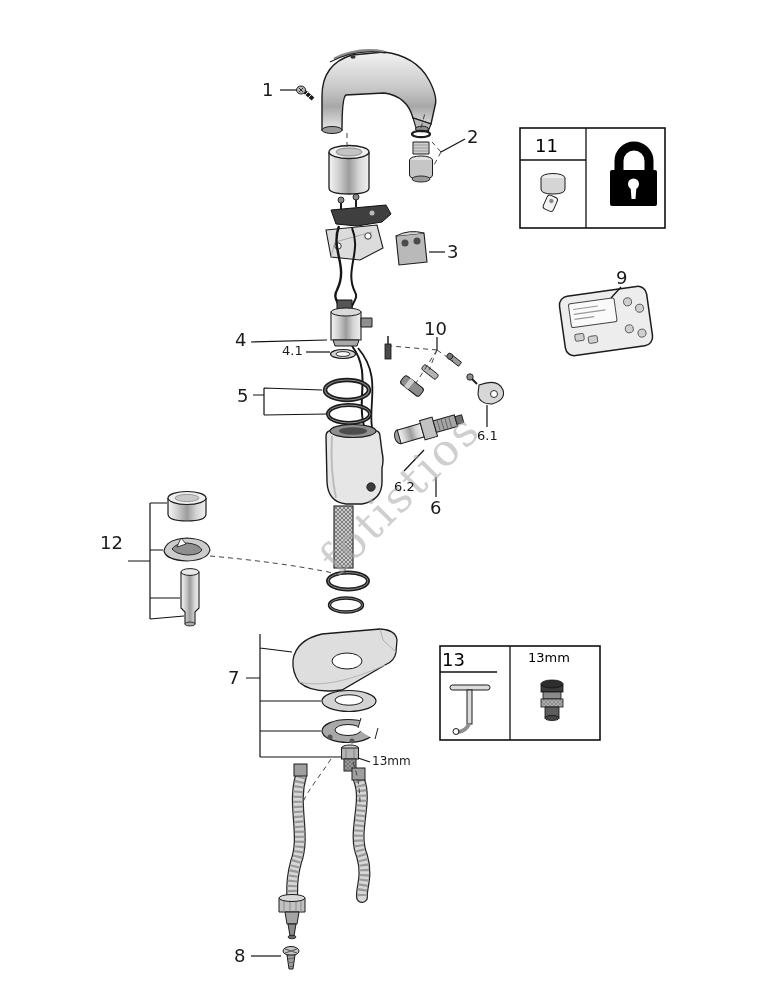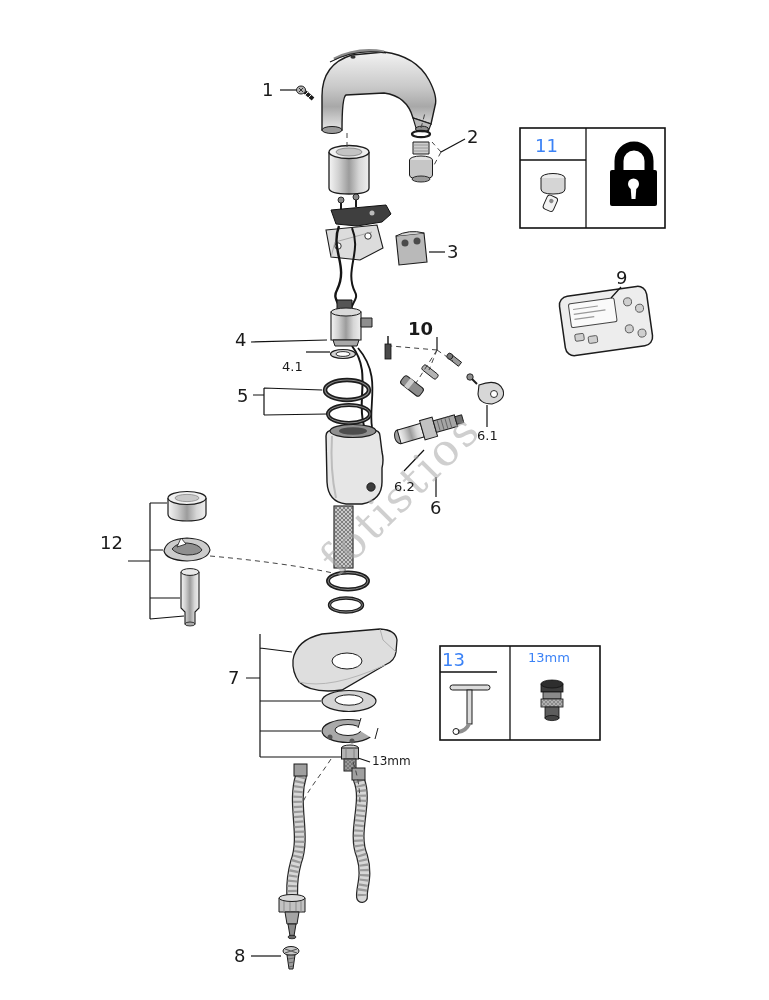--- a/index.html
+++ b/index.html
@@ -3,21 +3,21 @@
 <meta charset="utf-8">
 <style>
   * { margin:0; padding:0; box-sizing:border-box; }
   html,body { background:#ffffff; }
   body { font-family:"DejaVu Sans", sans-serif; }
   .stage { position:relative; width:769px; height:1000px; background:#fff; overflow:hidden; }
   svg.art { position:absolute; left:0; top:0; }
   .callout { position:absolute; color:#1a1a1a; font-size:18px; line-height:1.1; }
   .callout.small { font-size:13px; }
   .callout.tiny { font-size:12px; }
-  .boxlabel { position:absolute; color:#3b82f6; font-size:18px; line-height:1.1; }
+  .boxlabel { position:absolute; color:#000000; font-size:18px; line-height:1.1; }
   .boxlabel.tiny { font-size:13px; }
   .watermark {
     position:absolute; left:170px; top:468px; width:460px;
     text-align:center; font-family:"DejaVu Serif", serif;
     font-size:44px; letter-spacing:3px; color:#a8a8a8; opacity:0.55;
     transform:rotate(-45deg); pointer-events:none; white-space:nowrap;
   }
 </style>
 </head>
 <body>
@@ -327,23 +327,23 @@
       <path d="M621,287 L611,298"></path>
     </g>
   </svg>
 
   <div class="watermark">fotistios</div>
 
   <div class="callout" style="left:262px; top:80px;">1</div>
   <div class="callout" style="left:467px; top:127px;">2</div>
   <div class="callout" style="left:447px; top:242px;">3</div>
   <div class="callout" style="left:235px; top:330px;">4</div>
-  <div class="callout small" style="left:282px; top:344px;margin-top:16px;">4.1</div>
+  <div class="callout small" style="left:282px; top:344px;">4.1</div>
   <div class="callout" style="left:237px; top:386px;">5</div>
-  <div class="callout" style="left:408px; top:319px;font-weight:bold;">10</div>
+  <div class="callout" style="left:424px; top:319px;">10</div>
   <div class="callout small" style="left:477px; top:429px;">6.1</div>
   <div class="callout small" style="left:394px; top:480px;">6.2</div>
   <div class="callout" style="left:430px; top:498px;">6</div>
   <div class="callout" style="left:100px; top:533px;">12</div>
   <div class="callout" style="left:228px; top:668px;">7</div>
   <div class="callout tiny" style="left:372px; top:755px;">13mm</div>
   <div class="callout" style="left:234px; top:946px;">8</div>
   <div class="callout" style="left:616px; top:268px;">9</div>
 
   <div class="boxlabel" style="left:535px; top:136px;">11</div>

